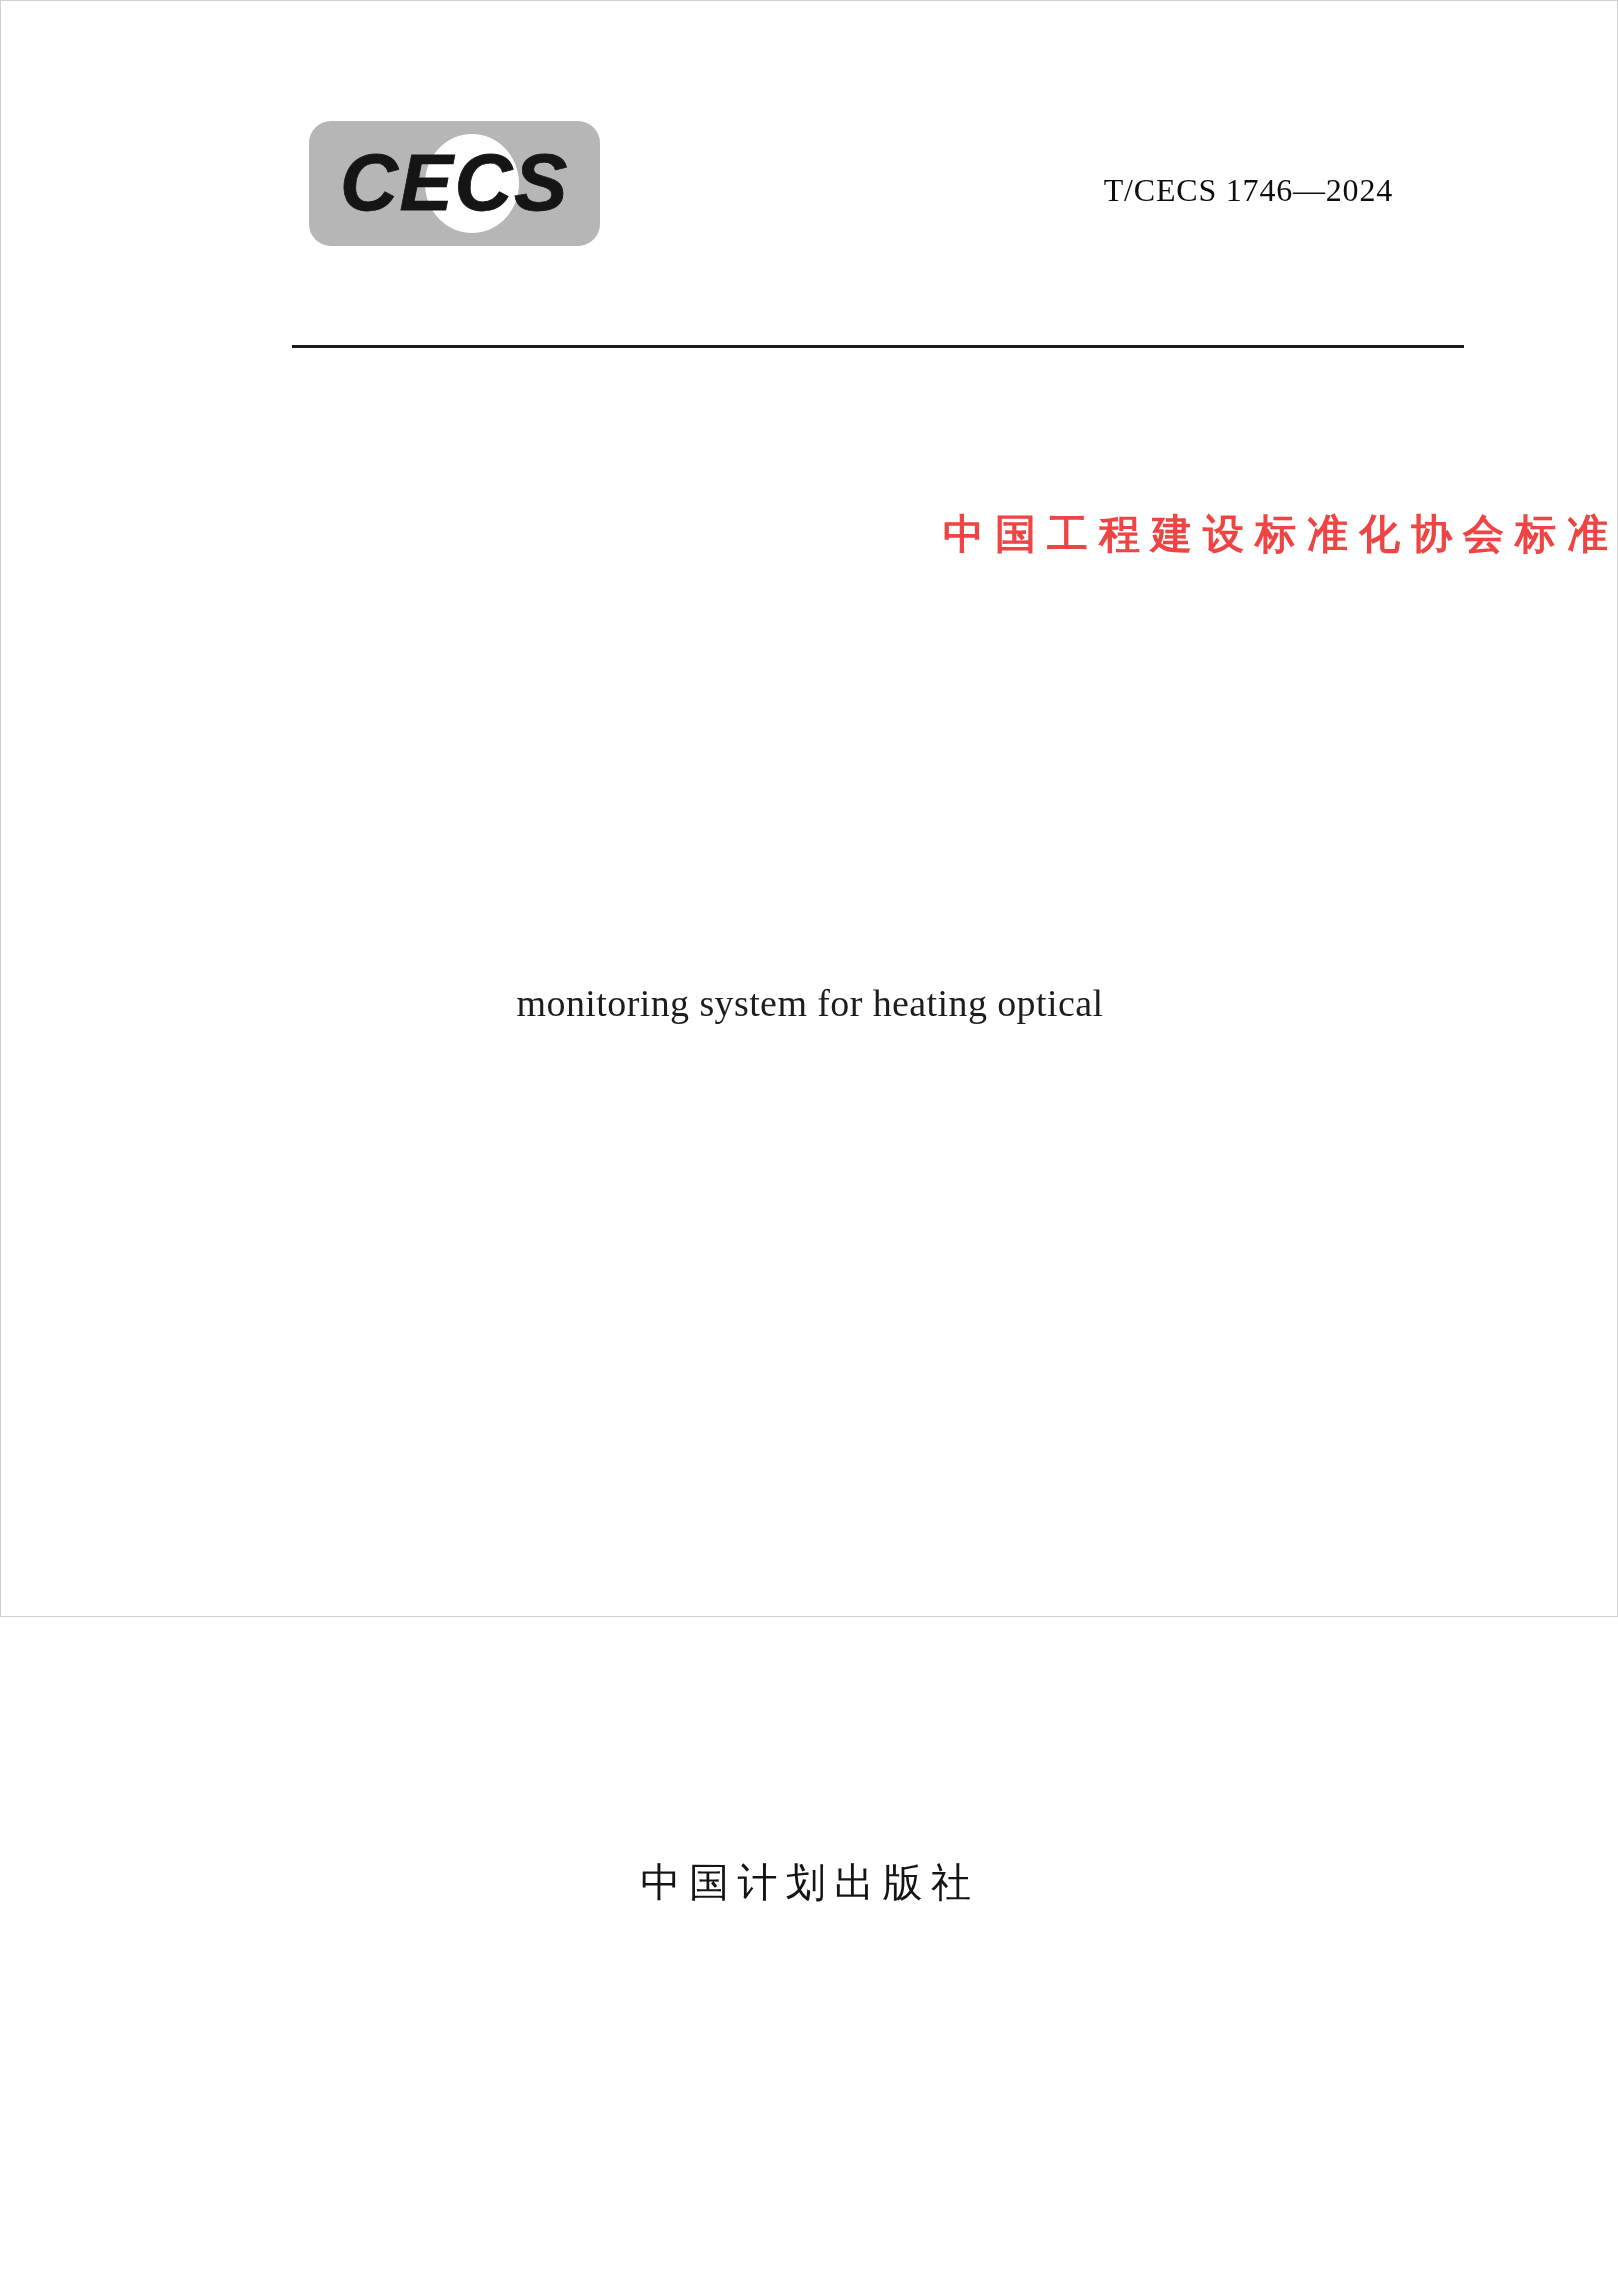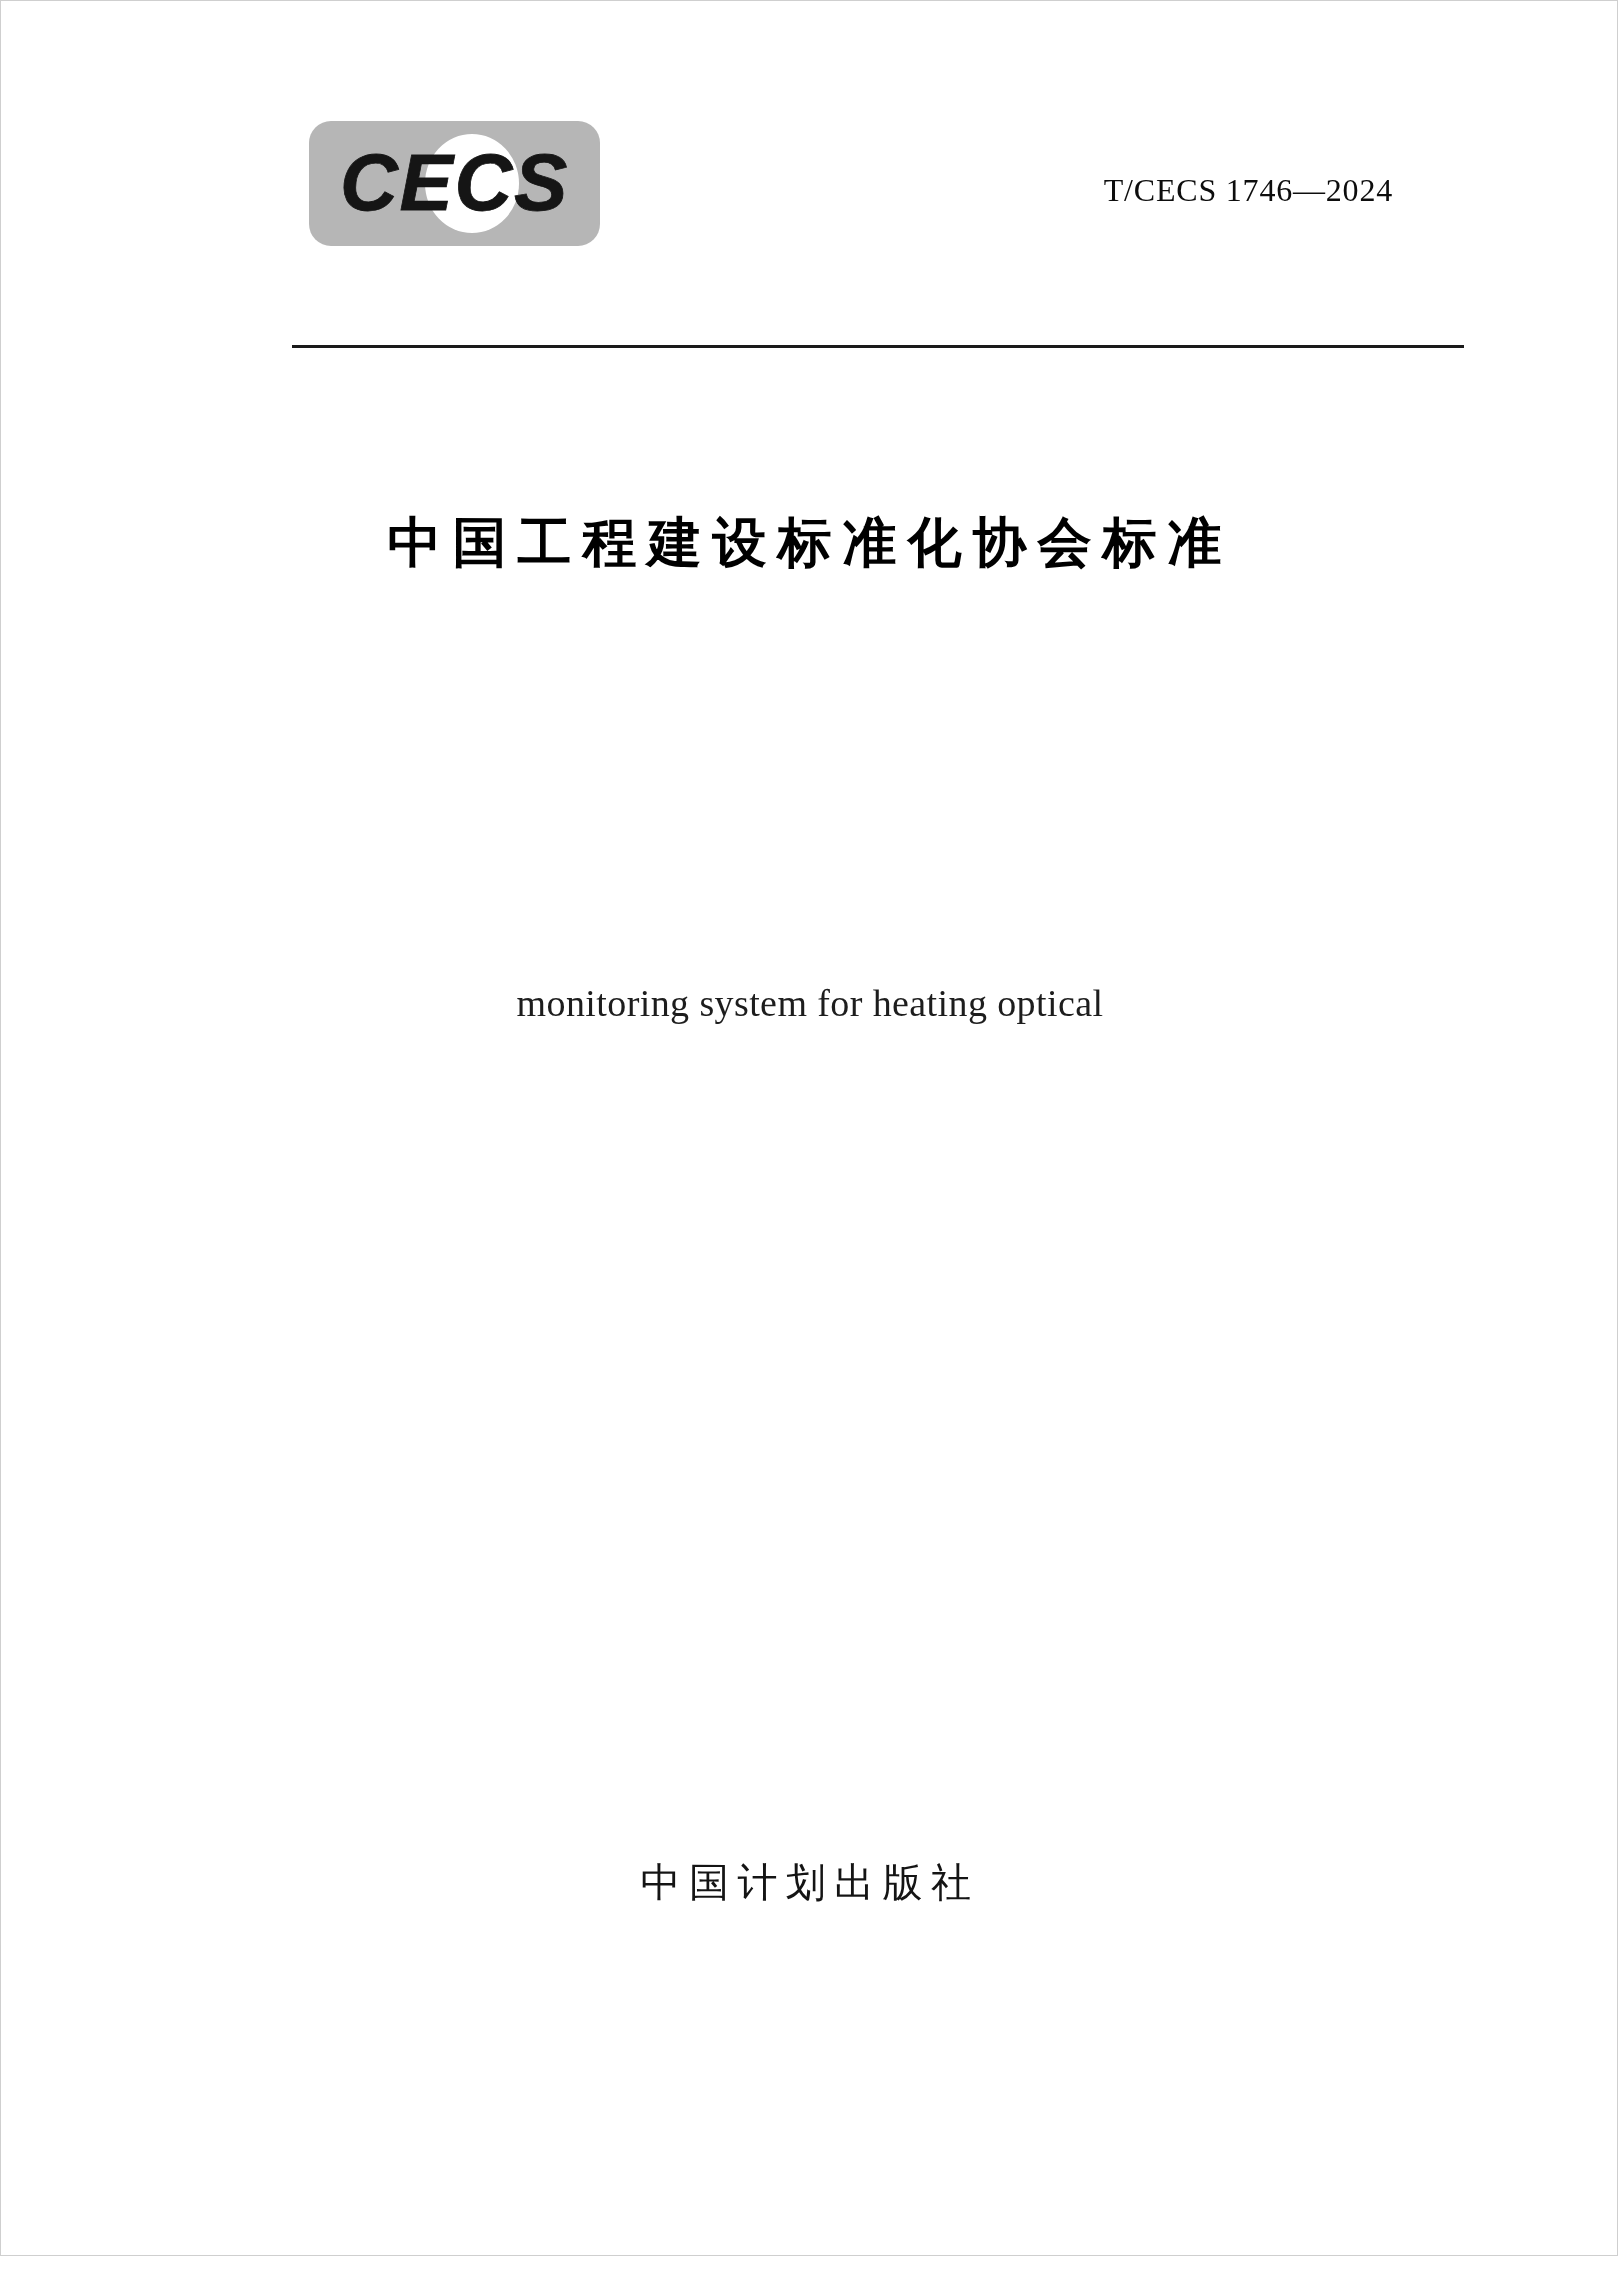--- a/index.html
+++ b/index.html
@@ -12,21 +12,21 @@
     height: 2273px;
     font-family: "Liberation Serif", serif;
     color: #111111;
     overflow: hidden;
   }
 
   
   .page {
     position: relative;
     width: 1618px;
-    height: 2256px;
+    height: 1617px;
     background: #ffffff;
     box-sizing: border-box;
     border: 1.7px solid #cfcfcf;
   }
 
   .content {
     position: absolute;
     left: 0;
     top: 0;
     width: 1618px;
@@ -104,25 +104,25 @@
     height: 2.5px;
     background: #1a1a1a;
   }
 
   
   .org-line {
     position: absolute;
     left: 0;
     top: 506px;
     width: 1618px;
-    text-align: center;
+    text-align: right;
     font-family: "DejaVu Serif", serif;
-    font-size: 54px;
+    font-size: 41px;
     letter-spacing: 11px;
-    color: #000000;
+    color: #ef4444;
     font-weight: 600;
   }
 
   .main-title {
     position: absolute;
     left: 0;
     top: 674px;
     width: 1618px;
     text-align: center;
     font-family: "DejaVu Sans", sans-serif;

